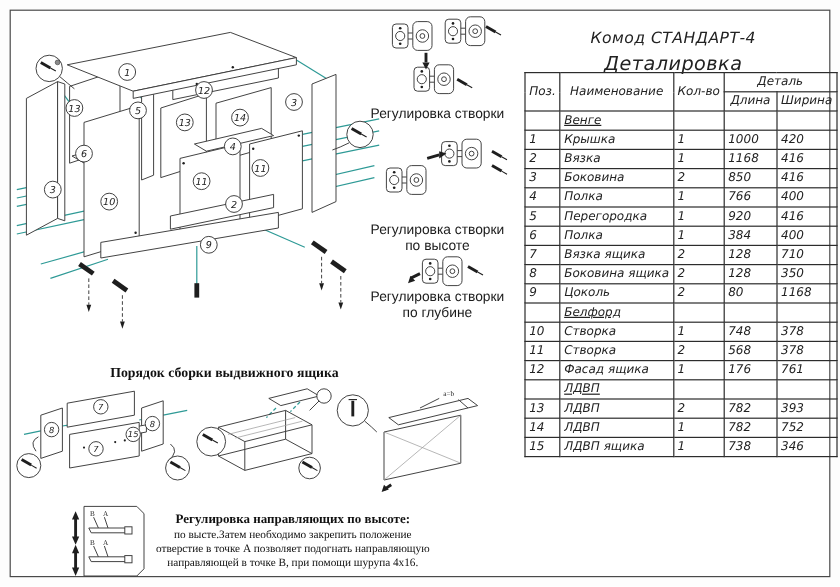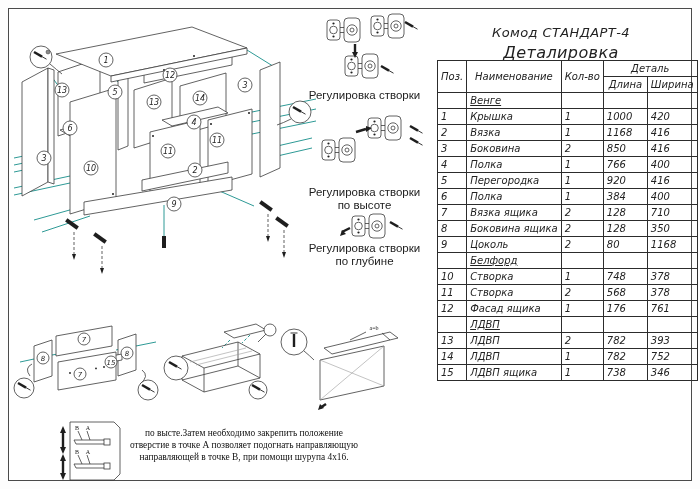--- a/index.html
+++ b/index.html
@@ -388,20 +388,21 @@
     <tr>
           <td>15</td>
           <td>ЛДВП ящика</td>
           <td>1</td>
           <td>738</td>
           <td>346</td>
         </tr>
   </tbody>
     </table>
 
+  <div class="dheading">Порядок сборки выдвижного ящика</div>
 
   <svg style="left:14px;top:318px" width="410" height="106" viewBox="0 0 410 106">
 
     <g transform="translate(6,6)">
       <line class="t" x1="0" y1="38" x2="14" y2="35"></line>
       <line class="t" x1="32" y1="31" x2="38" y2="30"></line>
       <line class="t" x1="96" y1="26" x2="98" y2="25.6"></line>
       <line class="t" x1="116" y1="22" x2="136" y2="18"></line>
       <path class="ln" d="M10,52 Q4,44 12,40"></path>
       <path class="ln" d="M120,60 Q130,52 122,46"></path>
@@ -503,17 +504,18 @@
         <polygon class="blk" points="0,11 6,11 3,4"></polygon>
         <polygon class="blk" points="0,25 6,25 3,32"></polygon>
         <line class="scr" x1="3" y1="38" x2="3" y2="52" stroke-width="1.6"></line>
         <polygon class="blk" points="0,39 6,39 3,32"></polygon>
         <polygon class="blk" points="0,51 6,51 3,58"></polygon>
       </g>
     </g>
   </svg>
 
   <div class="railnote">
+    <div class="rt">Регулировка направляющих по высоте:</div>
     <div class="rl">по высте.Затем необходимо закрепить положение</div>
     <div class="rl">отверстие в точке А позволяет подогнать направляющую</div>
     <div class="rl">направляющей в точке В, при помощи шурупа 4х16.</div>
   </div>
 </div>
 
 </body></html>

